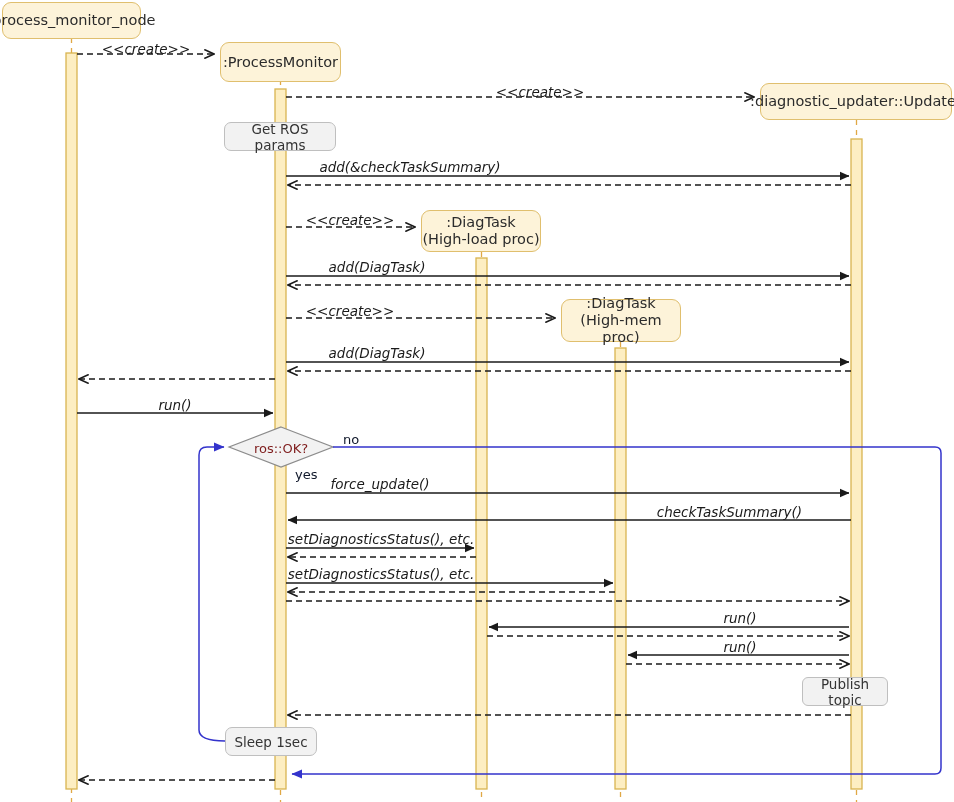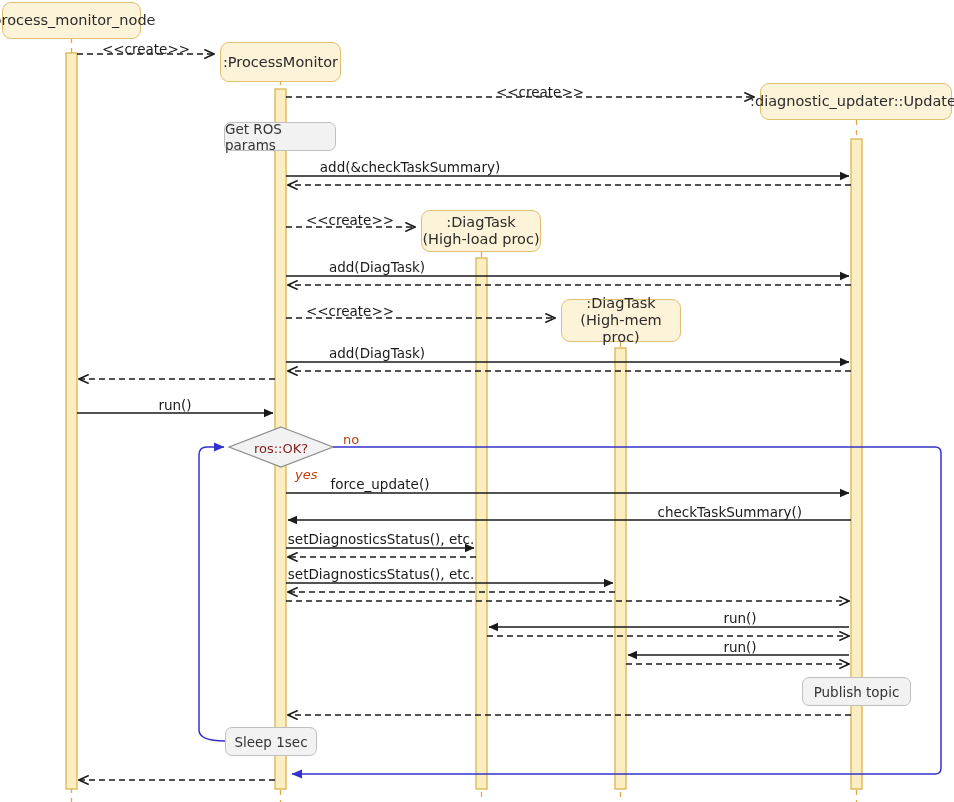--- a/index.html
+++ b/index.html
@@ -42,35 +42,36 @@
     position: absolute;
     box-sizing: border-box;
     background: #f2f2f2;
     border: 1.2px solid #bfbfbf;
     border-radius: 7px;
     color: #333333;
     font-size: 13.5px;
     display: flex;
     align-items: center;
     justify-content: center;
-    text-align: left;
+    text-align: center;
   }
   .msg-label {
     position: absolute;
     font-size: 13.5px;
     color: #1a1a1a;
     white-space: nowrap;
     line-height: 15px;
+    font-style: italic;
   }
   .msg-label.centered { transform: translateX(-50%); }
   .msg-label.right-al  { transform: translateX(-100%); }
   .branch-label {
     position: absolute;
     font-size: 13px;
-    color: #c2410c;
+    color: #0f172a;
     white-space: nowrap;
   }
   .cond-label {
     position: absolute;
     font-size: 13px;
     color: #7f1d1d;
     white-space: nowrap;
     transform: translate(-50%, -50%);
   }
 </style>
@@ -190,35 +191,35 @@
 
   <div class="participant-box" style="left:561px; top:299px; width:120px; height:43px;">
     <span>:DiagTask
 (High-mem proc)</span>
   </div>
 
   <div class="note-box" style="left:224px; top:122px; width:112px; height:29px;">
     <span>Get ROS params</span>
   </div>
 
-  <div class="note-box" style="left:802px; top:677px; width:109px; height:29px;">
+  <div class="note-box" style="left:802px; top:677px; width:86px; height:29px;border-radius:6px;">
     <span>Publish topic</span>
   </div>
 
   <div class="note-box" style="left:225px; top:727px; width:92px; height:29px;">
     <span>Sleep 1sec</span>
   </div>
 
   <div class="cond-label" style="left:281px; top:448px;">
     <span>ros::OK?</span>
   </div>
   <div class="branch-label" style="left:343px; top:432px;">
     <span>no</span>
   </div>
-  <div class="branch-label" style="left:295px; top:467px;font-style:italic;">
+  <div class="branch-label" style="left:295px; top:467px;">
     <span>yes</span>
   </div>
 
   <div class="msg-label centered" style="left:146px; top:42px;">
     <span>&lt;&lt;create&gt;&gt;</span>
   </div>
   <div class="msg-label centered" style="left:540px; top:85px;">
     <span>&lt;&lt;create&gt;&gt;</span>
   </div>
   <div class="msg-label centered" style="left:410px; top:160px;">

